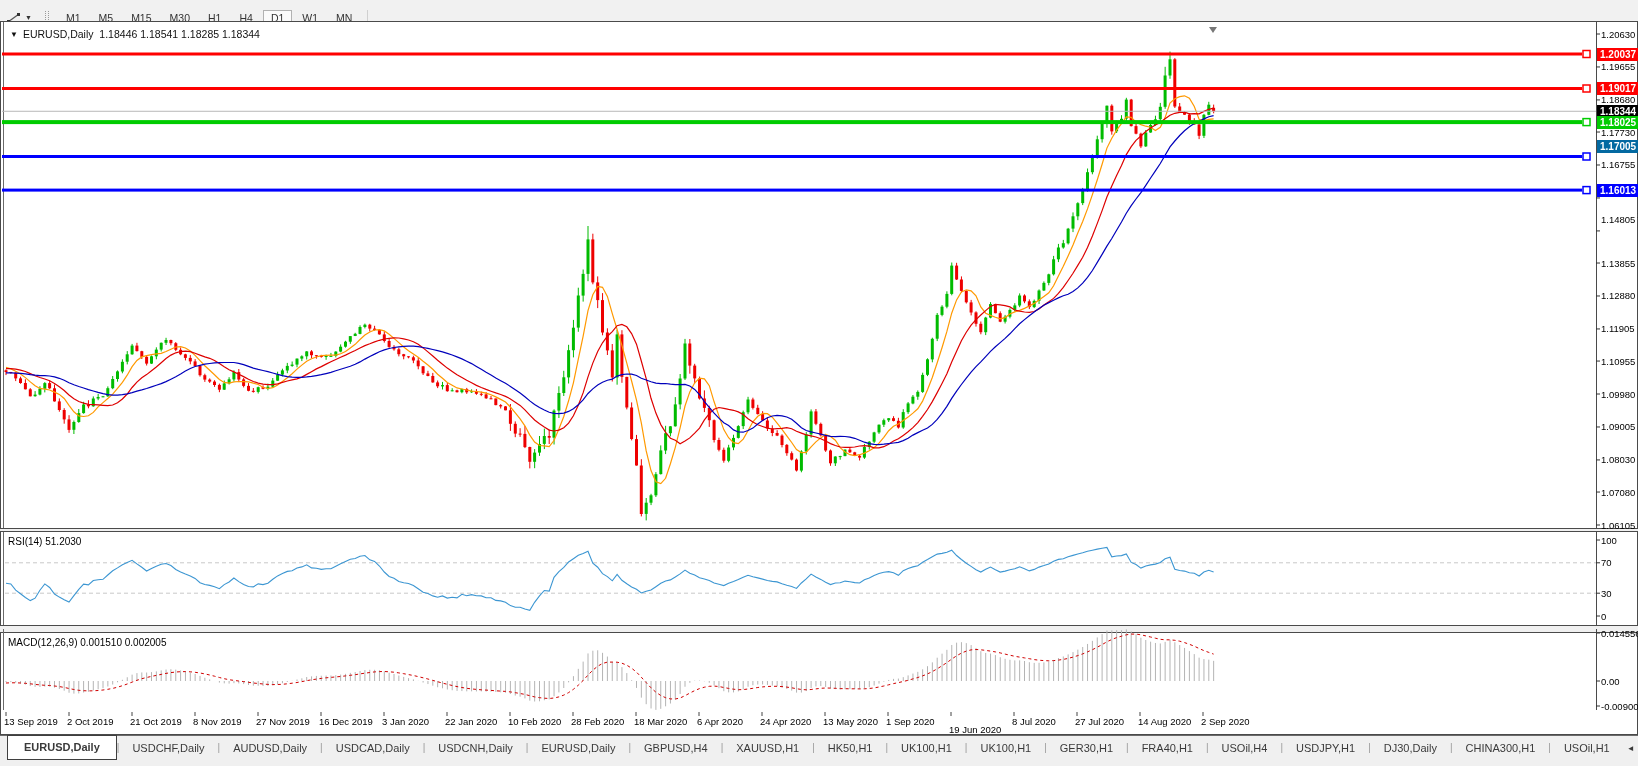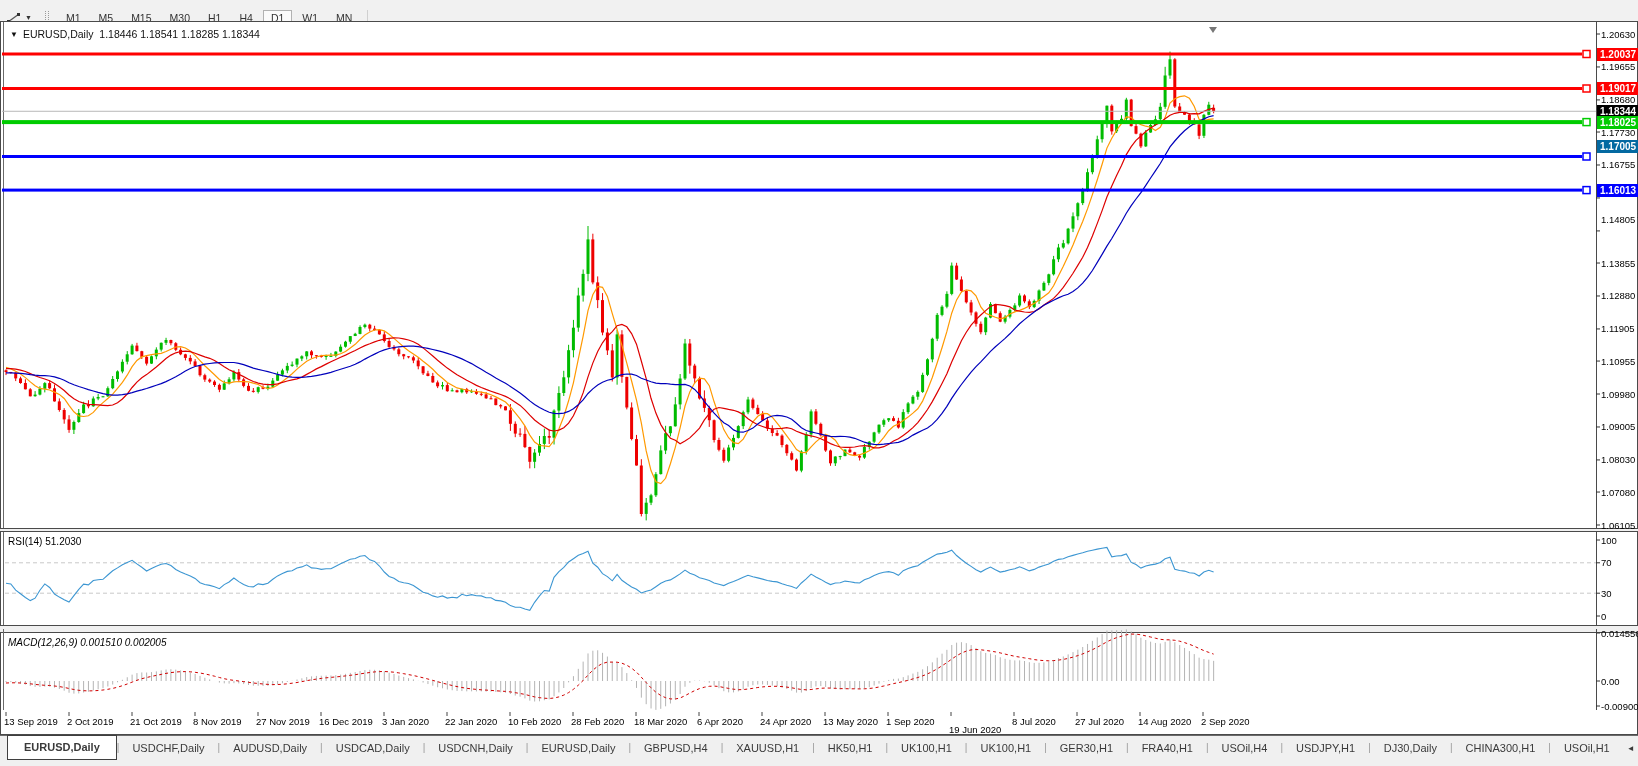--- a/index.html
+++ b/index.html
@@ -12,21 +12,21 @@
   .tool-icon{display:flex;align-items:center;padding:1px 3px;}
   .caret{font-size:7px;color:#333;margin-left:3px;}
   .grip{width:4px;height:13px;border-left:1px dotted #9a9a9a;border-right:1px dotted #9a9a9a;margin:0 8px 0 10px;}
   .tf-btn{font-size:10.5px;color:#333;padding:2px 8px;margin:0 1px;line-height:12px;}
   .tf-btn.active{background:#fbfbfb;border:1px solid #b2b2b2;padding:1px 7px;}
   .vsep{width:1px;height:15px;background:#d0d0d0;margin:0 6px;}
   
   .panel{position:absolute;left:0;width:1638px;background:#fff;border:1px solid #4a4a4a;}
   #main-panel{top:21px;height:508px;}
   #rsi-panel{top:531px;height:95px;}
-  #macd-panel{top:632px;height:83px;font-style:italic;}
+  #macd-panel{top:632px;height:83px;}
   #date-axis{position:absolute;left:0;top:712px;width:1638px;height:23px;background:#fff;
              border-left:1px solid #4a4a4a;border-right:1px solid #4a4a4a;border-bottom:1px solid #4a4a4a;}
   .chart-title{position:absolute;left:9px;top:6px;font-size:10.5px;color:#111;white-space:nowrap;}
   .chart-title .tri{font-size:8px;margin-right:5px;position:relative;top:-1px;}
   .plabel{position:absolute;left:7px;top:4px;font-size:10px;color:#000;white-space:nowrap;}
   
   #overlay{position:absolute;left:0;top:0;z-index:5;pointer-events:none;}
   #labels{position:absolute;left:0;top:0;width:1638px;height:766px;z-index:6;pointer-events:none;}
   .tick{position:absolute;left:1601px;font-size:9.5px;color:#000;height:11px;line-height:11px;white-space:nowrap;}
   .badge{position:absolute;left:1597px;width:41px;height:13px;line-height:13px;font-size:10px;

